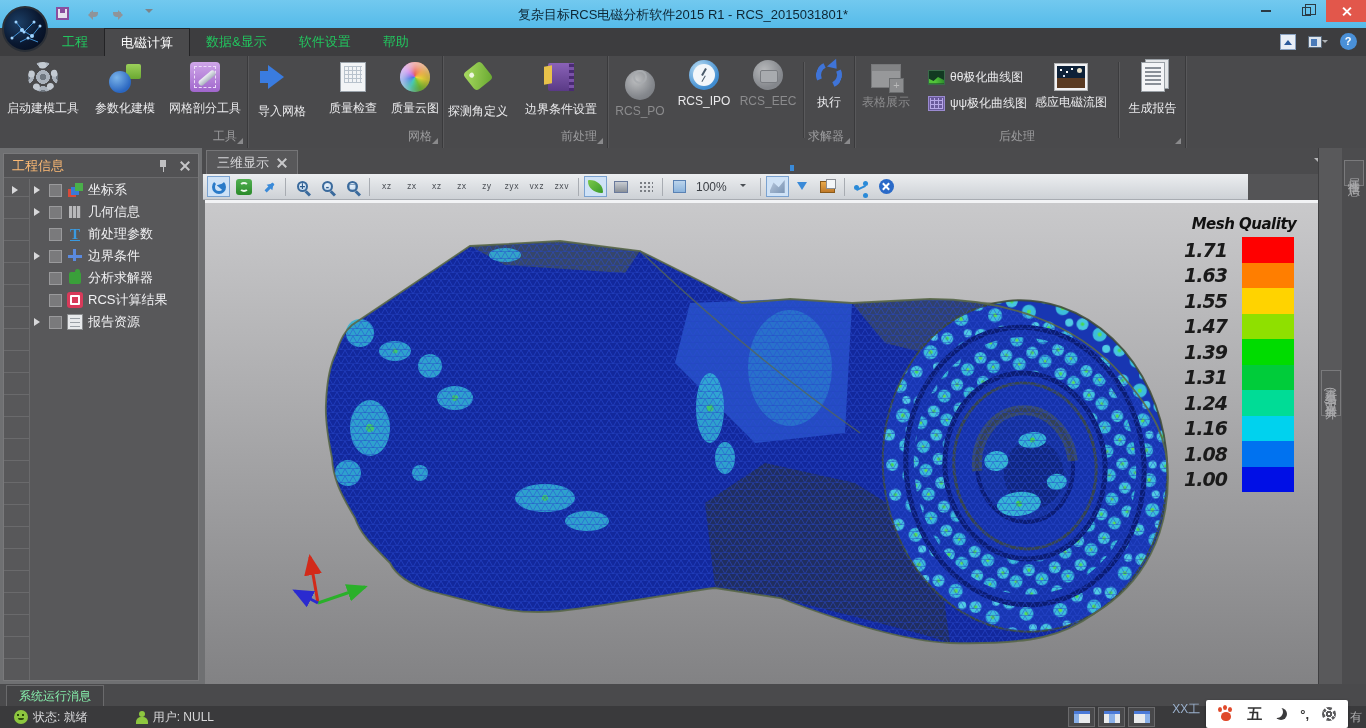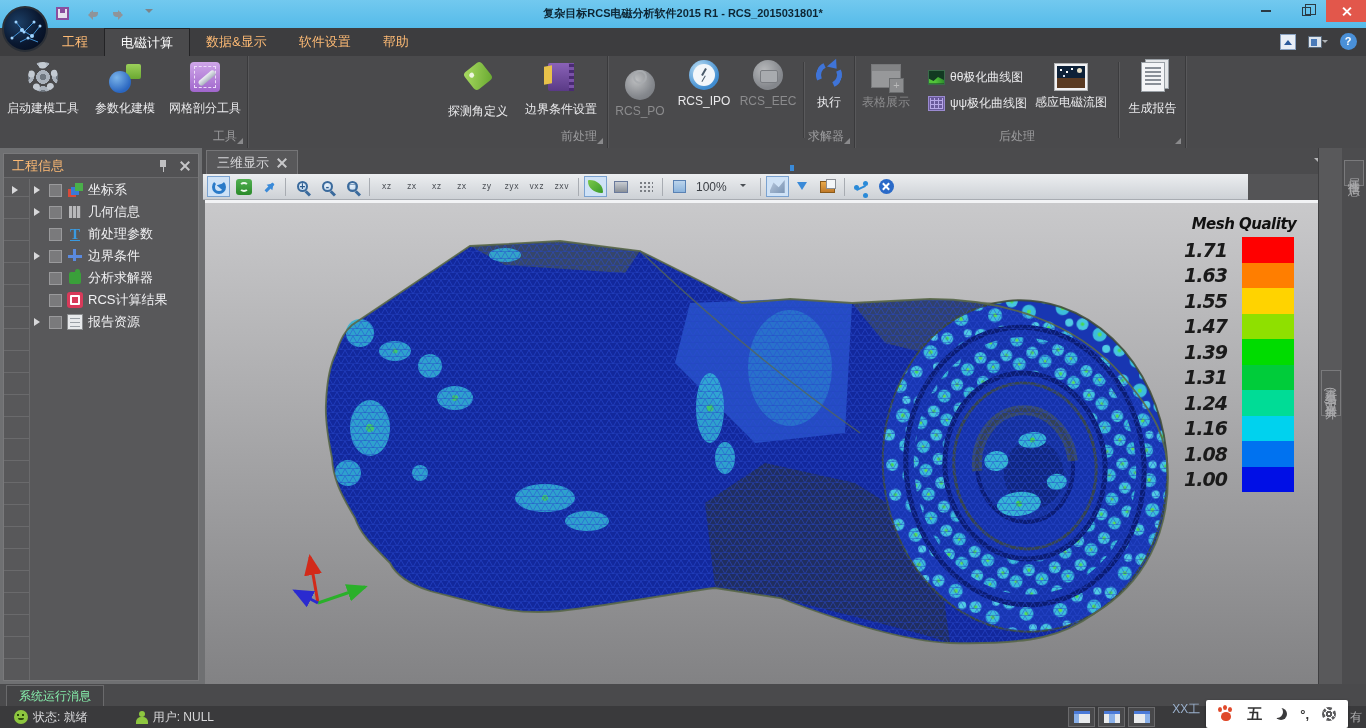--- a/index.html
+++ b/index.html
@@ -4,21 +4,21 @@
 <style>
   * { margin:0; padding:0; box-sizing:border-box; }
   html,body { width:1366px; height:728px; overflow:hidden; }
   body { font-family:"Liberation Sans","DejaVu Sans",sans-serif; font-size:12px; }
   .app { position:relative; width:1366px; height:728px; background:#6f7072; overflow:hidden; }
 
   
   .titlebar { position:absolute; left:0; top:0; width:1366px; height:28px;
     background:linear-gradient(#72c9ef,#55bbe9); }
   .title-text { position:absolute; left:0; right:0; top:6px; text-align:center;
-    color:#0d2533; font-size:11px; font-weight:bold; }
+    color:#0d2533; font-size:13px; font-weight:normal; }
   .qat { position:absolute; left:52px; top:4px; display:flex; gap:9px; align-items:center; }
   .qat-btn { width:20px; height:18px; display:flex; align-items:center; justify-content:center; }
   .floppy { width:13px; height:13px; background:#e7e2ee; border:2px solid #8a4e9e; position:relative; }
   .floppy:before { content:""; position:absolute; left:2px; top:0; width:5px; height:4px; background:#8a4e9e; }
   .arrow-undo, .arrow-redo { width:16px; height:10px; position:relative; }
   .arrow-undo:before { content:""; position:absolute; left:0; top:2px; border:5px solid transparent; border-right-color:#8f9499; }
   .arrow-undo:after { content:""; position:absolute; left:7px; top:4px; width:8px; height:5px; background:#8f9499; border-radius:0 0 4px 0; }
   .arrow-redo:before { content:""; position:absolute; right:0; top:2px; border:5px solid transparent; border-left-color:#8f9499; }
   .arrow-redo:after { content:""; position:absolute; right:7px; top:4px; width:8px; height:5px; background:#8f9499; border-radius:0 0 0 4px; }
   .caret-down { width:0; height:0; border:4px solid transparent; border-top-color:#7d8playe489; border-top-color:#7d8489; }
@@ -34,21 +34,21 @@
 
   
   .logo { position:absolute; left:2px; top:6px; width:46px; height:46px; border-radius:50%;
     background:radial-gradient(circle at 35% 35%, #1c3f66 0%, #0a1830 55%, #040a18 100%);
     border:2px solid #2a2f36; z-index:50; overflow:hidden; }
   .logo svg { position:absolute; left:0; top:0; }
 
   
   .menubar { position:absolute; left:0; top:28px; width:1366px; height:28px; background:#3d3d3f; }
   .menu-tabs { position:absolute; left:46px; top:0; height:28px; display:flex; }
-  .menu-tab { padding:0 16px; height:28px; line-height:28px; color:#fdba74; font-size:13px; }
+  .menu-tab { padding:0 16px; height:28px; line-height:28px; color:#22c55e; font-size:13px; }
   .menu-tab.active { background:#4a4a4c; color:#ffffff; border:1px solid #232325; border-bottom:none; }
   .menu-right { position:absolute; right:8px; top:4px; display:flex; gap:10px; align-items:center; }
   .mr-btn { width:20px; height:19px; display:flex; align-items:center; justify-content:center; }
   .chev-up-box { width:16px; height:16px; background:#e8eef6; border:1px solid #8aa2c0; display:flex; align-items:center; justify-content:center; }
   .chev-up { width:0; height:0; border:4px solid transparent; border-bottom:5px solid #2a5a9c; margin-top:-3px; }
   .monitor { width:14px; height:12px; background:#dde4ec; border:1px solid #5a6a7c; position:relative; }
   .monitor:before { content:""; position:absolute; left:2px; top:2px; width:6px; height:7px; background:#4a7ab8; }
   .help-circle { width:17px; height:17px; border-radius:50%; background:#4a90d8; color:#fff; font-size:11px; font-weight:bold; text-align:center; line-height:17px; }
   .tiny-caret { width:0; height:0; border:3.5px solid transparent; border-top-color:#aeb2b6; margin-top:3px; }
 
@@ -353,20 +353,42 @@
       <div class="rbtn" style="left:162px;">
         <div class="ricon">
             <div class="icon-meshtool"></div>
           </div>
         <div>网格剖分工具</div>
       </div>
       <div class="rgroup-label">工具</div>
       <div class="rgroup-corner"></div>
     </div>
 
+    <div class="rgroup" style="left:249px;width:194px;">
+      <div class="rbtn" style="left:-6px;width:78px;">
+        <div class="ricon">
+            <div class="icon-import"></div>
+          </div>
+        <div>导入网格</div>
+      </div>
+      <div class="rbtn" style="left:72px;width:64px;">
+        <div class="ricon">
+            <div class="icon-qc"></div>
+          </div>
+        <div>质量检查</div>
+      </div>
+      <div class="rbtn" style="left:134px;width:64px;">
+        <div class="ricon">
+            <div class="icon-cloud"></div>
+          </div>
+        <div>质量云图</div>
+      </div>
+      <div class="rgroup-label">网格</div>
+      <div class="rgroup-corner"></div>
+    </div>
 
     <div class="rgroup" style="left:444px;width:164px;">
       <div class="rbtn" style="left:-4px;width:76px;">
         <div class="ricon">
             <div class="icon-probe"></div>
           </div>
         <div>探测角定义</div>
       </div>
       <div class="rbtn" style="left:72px;width:90px;">
         <div class="ricon">

